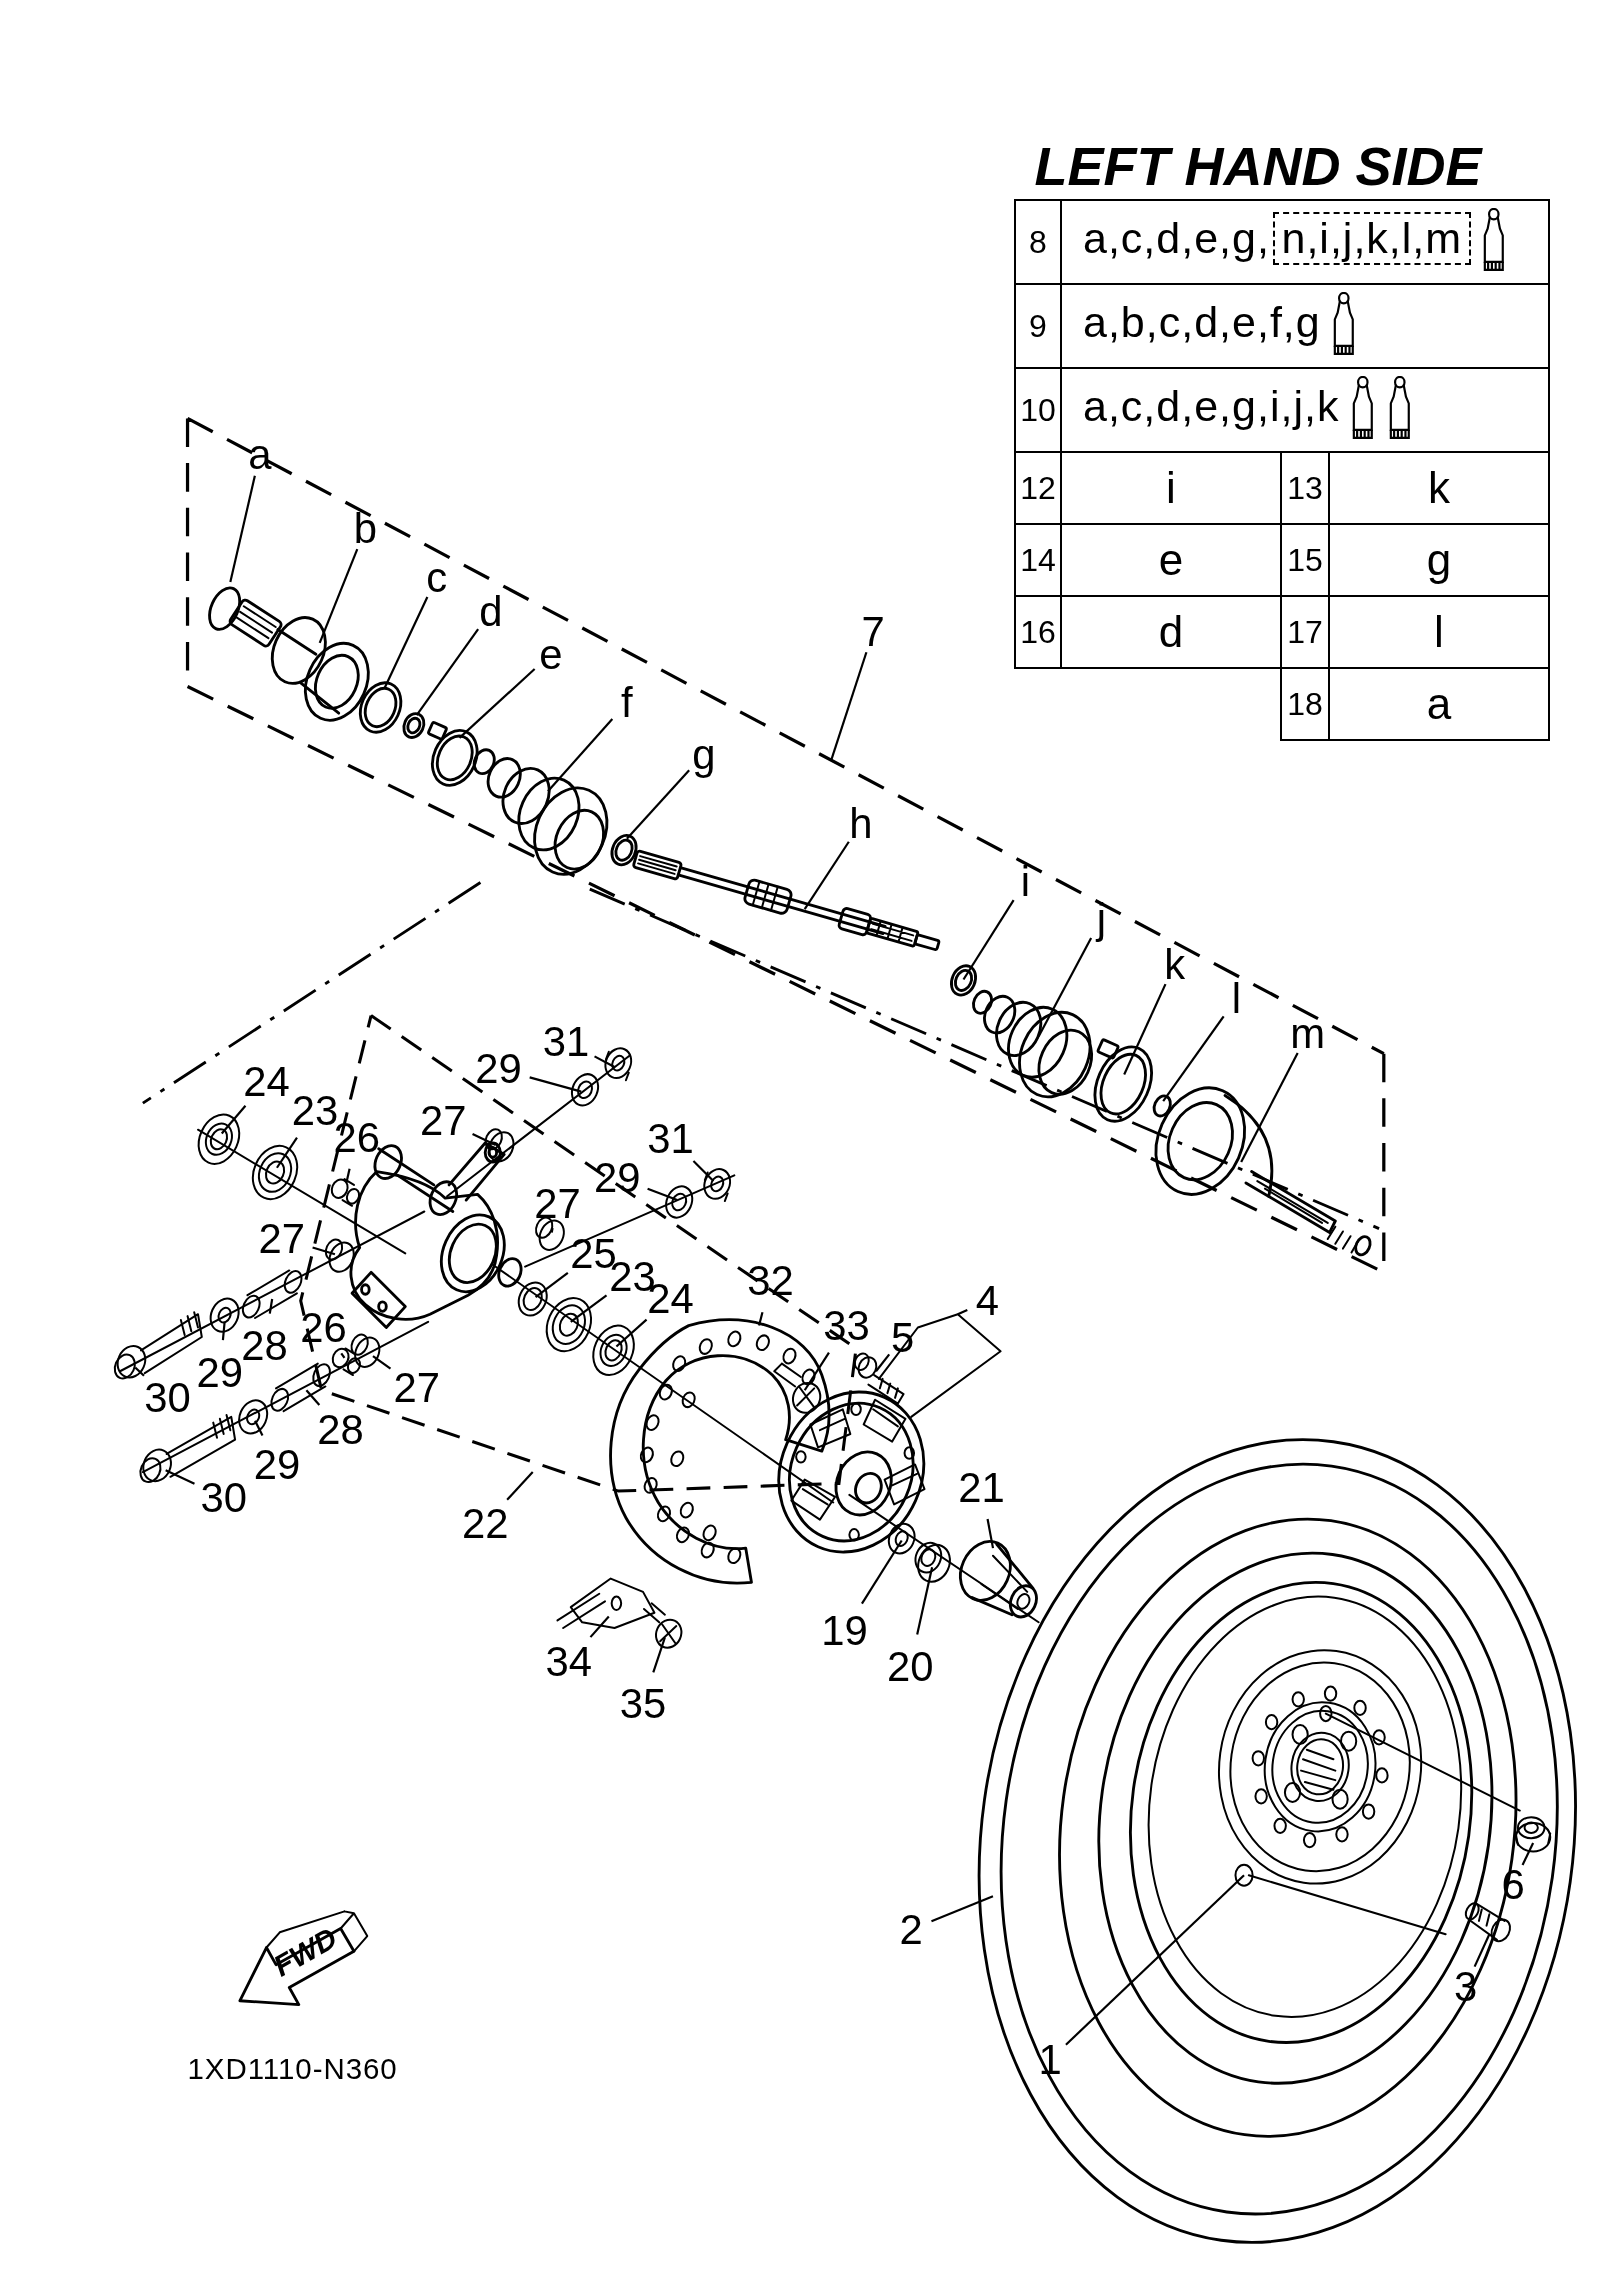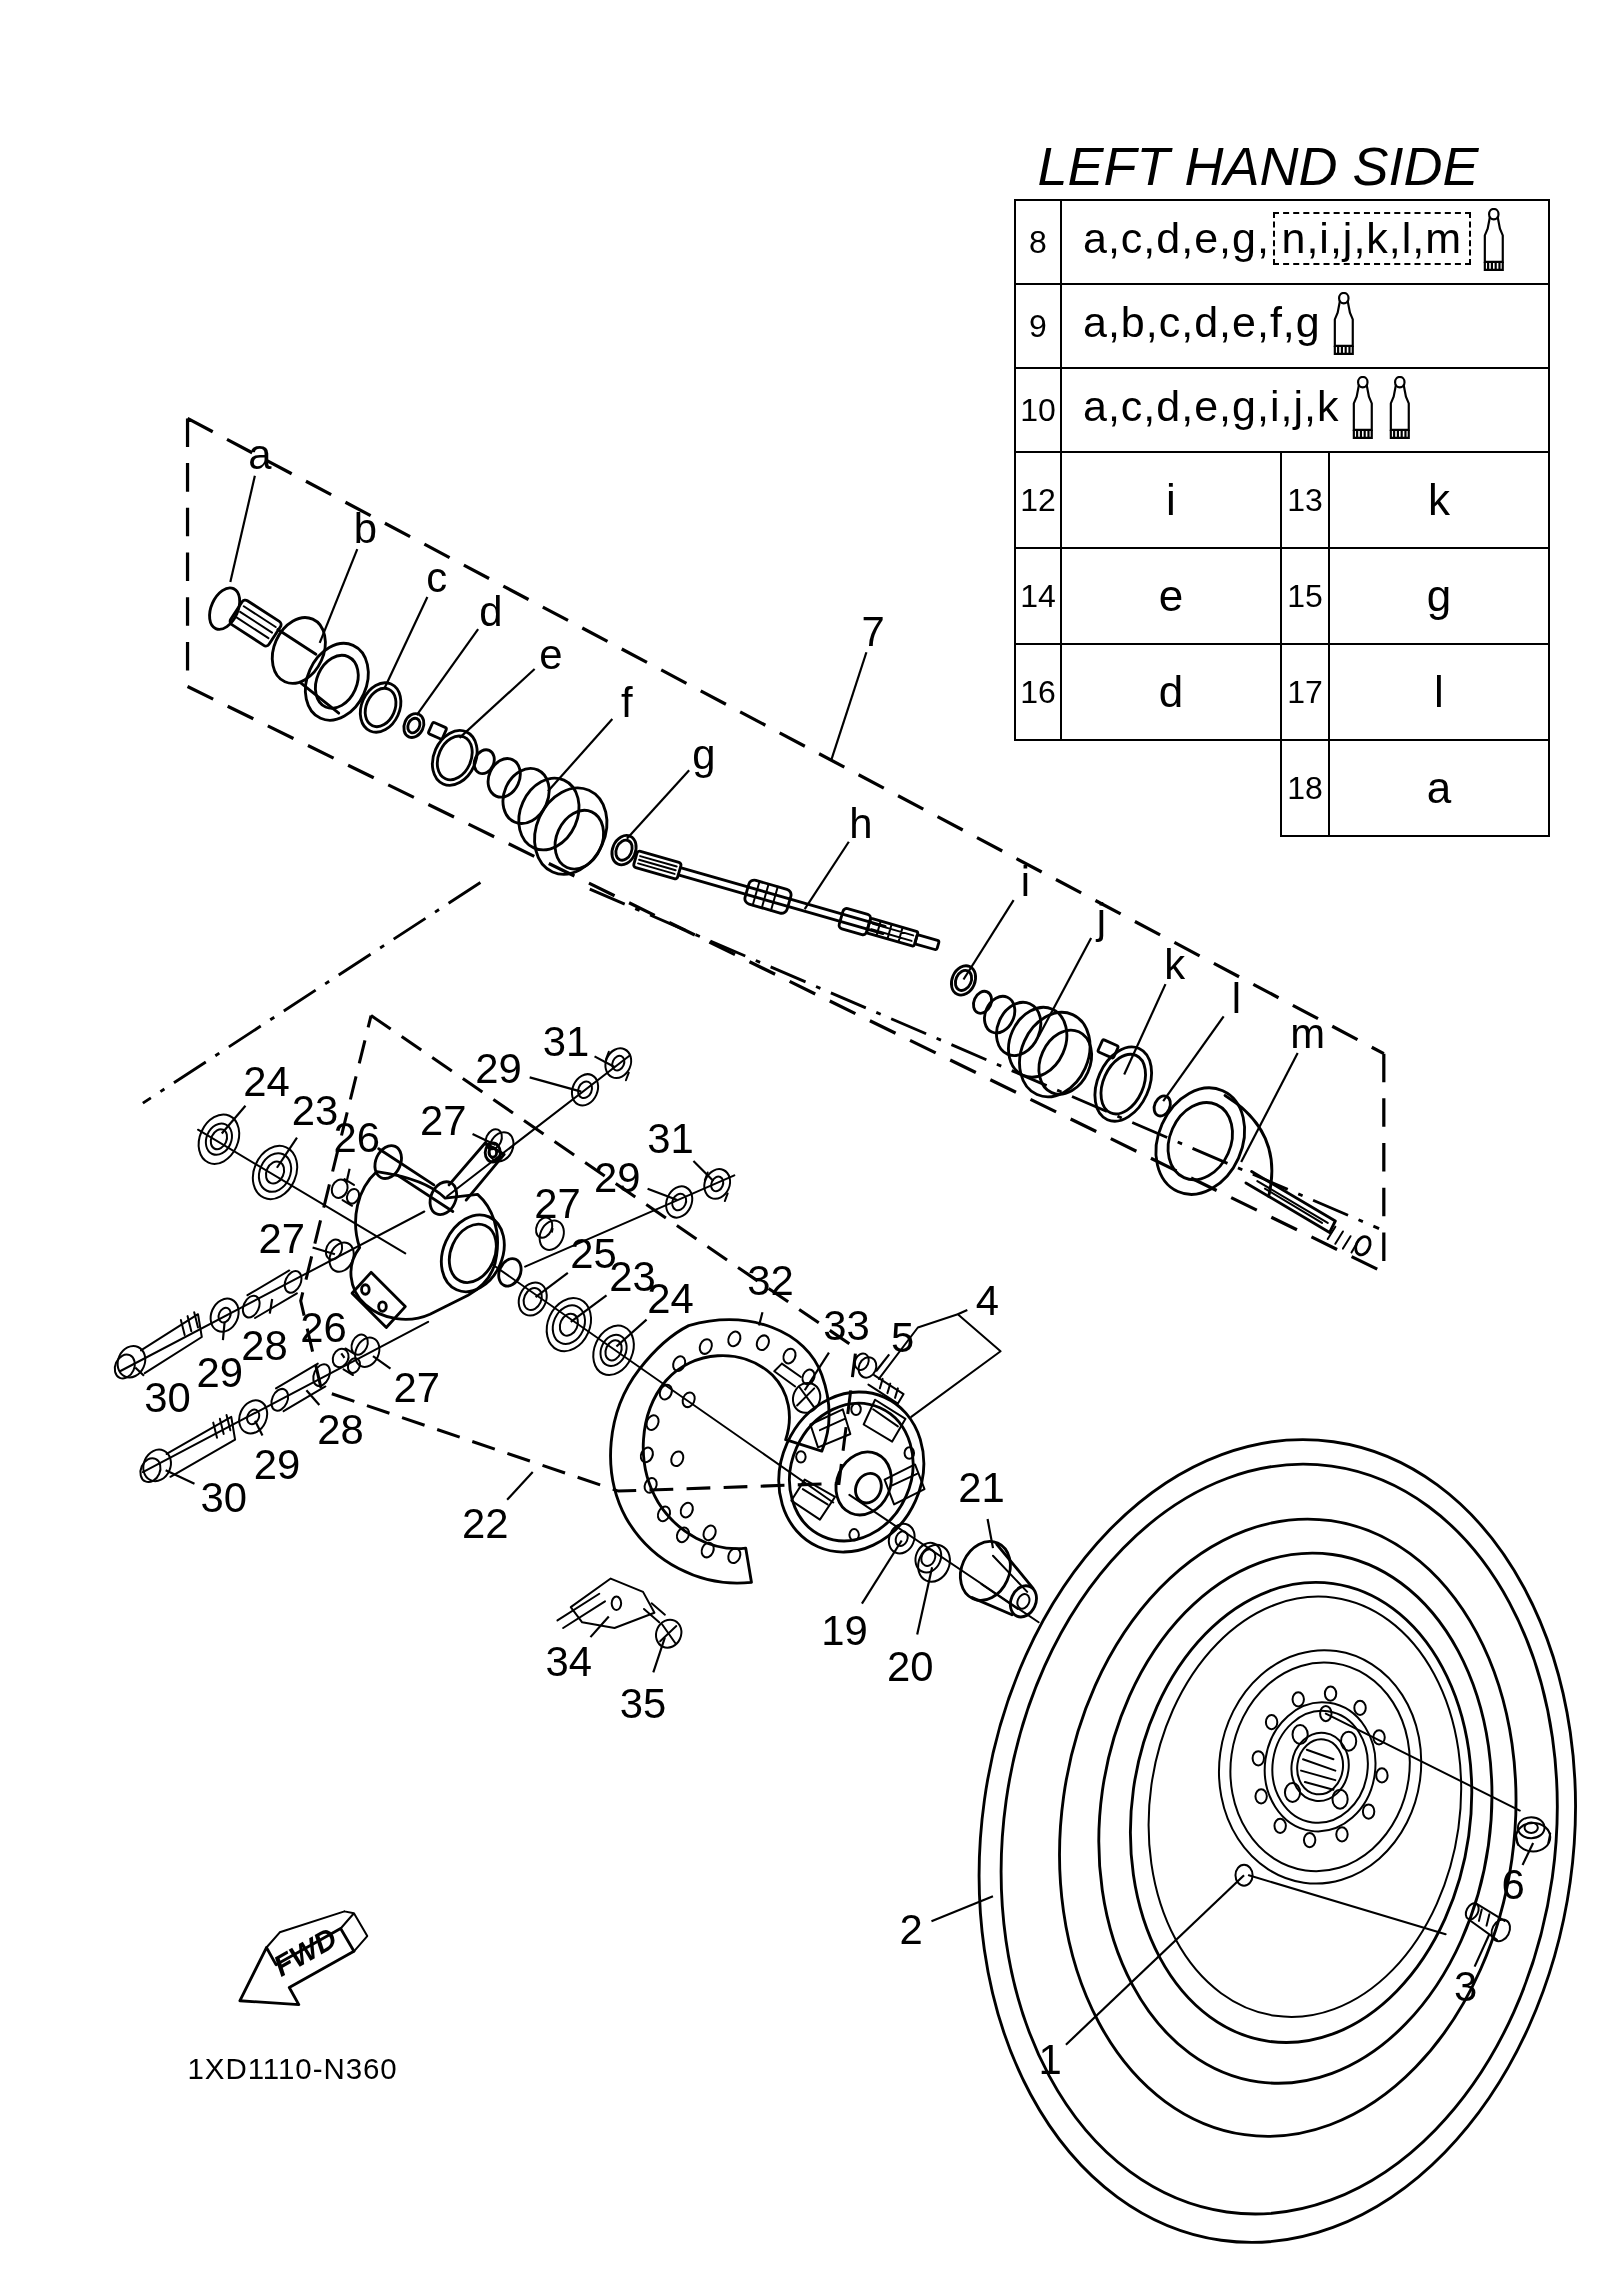--- a/index.html
+++ b/index.html
@@ -8,26 +8,26 @@
   svg.art{position:absolute;left:0;top:0;}
   .s3{stroke:#000;stroke-width:3;fill:none;stroke-linecap:round;stroke-linejoin:round;}
   .s2{stroke:#000;stroke-width:2.1;fill:none;stroke-linecap:round;stroke-linejoin:round;}
   .dashband{stroke:#000;stroke-width:3.4;fill:none;stroke-dasharray:30 17;}
   .dashbox22{stroke:#000;stroke-width:3.2;fill:none;stroke-dasharray:25 14;}
   .dd{stroke:#000;stroke-width:3;fill:none;stroke-dasharray:40 12 5 12;}
   #leaders line{stroke:#000;stroke-width:2.3;}
   #labels text{font-family:"Liberation Sans",sans-serif;font-size:44px;fill:#000;
                text-anchor:middle;dominant-baseline:central;}
   .title{position:absolute;left:989px;top:135px;width:538px;text-align:center;
-         font-size:54px;font-style:italic;font-weight:400;letter-spacing:0;white-space:nowrap;}
+         font-size:54px;font-style:italic;font-weight:700;letter-spacing:0;white-space:nowrap;}
   .legend{position:absolute;left:1014px;top:199px;}
   .legend table{border-collapse:collapse;}
   .legend td{border:2.9px solid #000;vertical-align:middle;}
   .legend tr.full{height:84px;}
-  .legend tr.split{height:96px;}
+  .legend tr.split{height:72px;}
   .legend td.num{width:42px;min-width:42px;text-align:center;font-size:32px;padding:0 1px;}
   .legend td.cnt{width:464px;font-size:43px;padding-left:21px;letter-spacing:1px;white-space:nowrap;border-radius:19px;}
   .legend td.cnt2{width:207px;min-width:207px;text-align:center;font-size:44px;}
   .legend td.ghost{border:none;background:transparent;}
   .dashbox{display:inline-block;border:2.9px dashed #000;padding:1.9px 6.7px;margin-left:2.9px;line-height:1.05;}
   .tube{vertical-align:middle;margin-left:9.5px;}
   .fwdtext{font-size:31px;font-weight:bold;font-style:italic;fill:#000;}
   .codetext{font-size:31px;fill:#000;letter-spacing:1px;}
 </style>
 </head>

